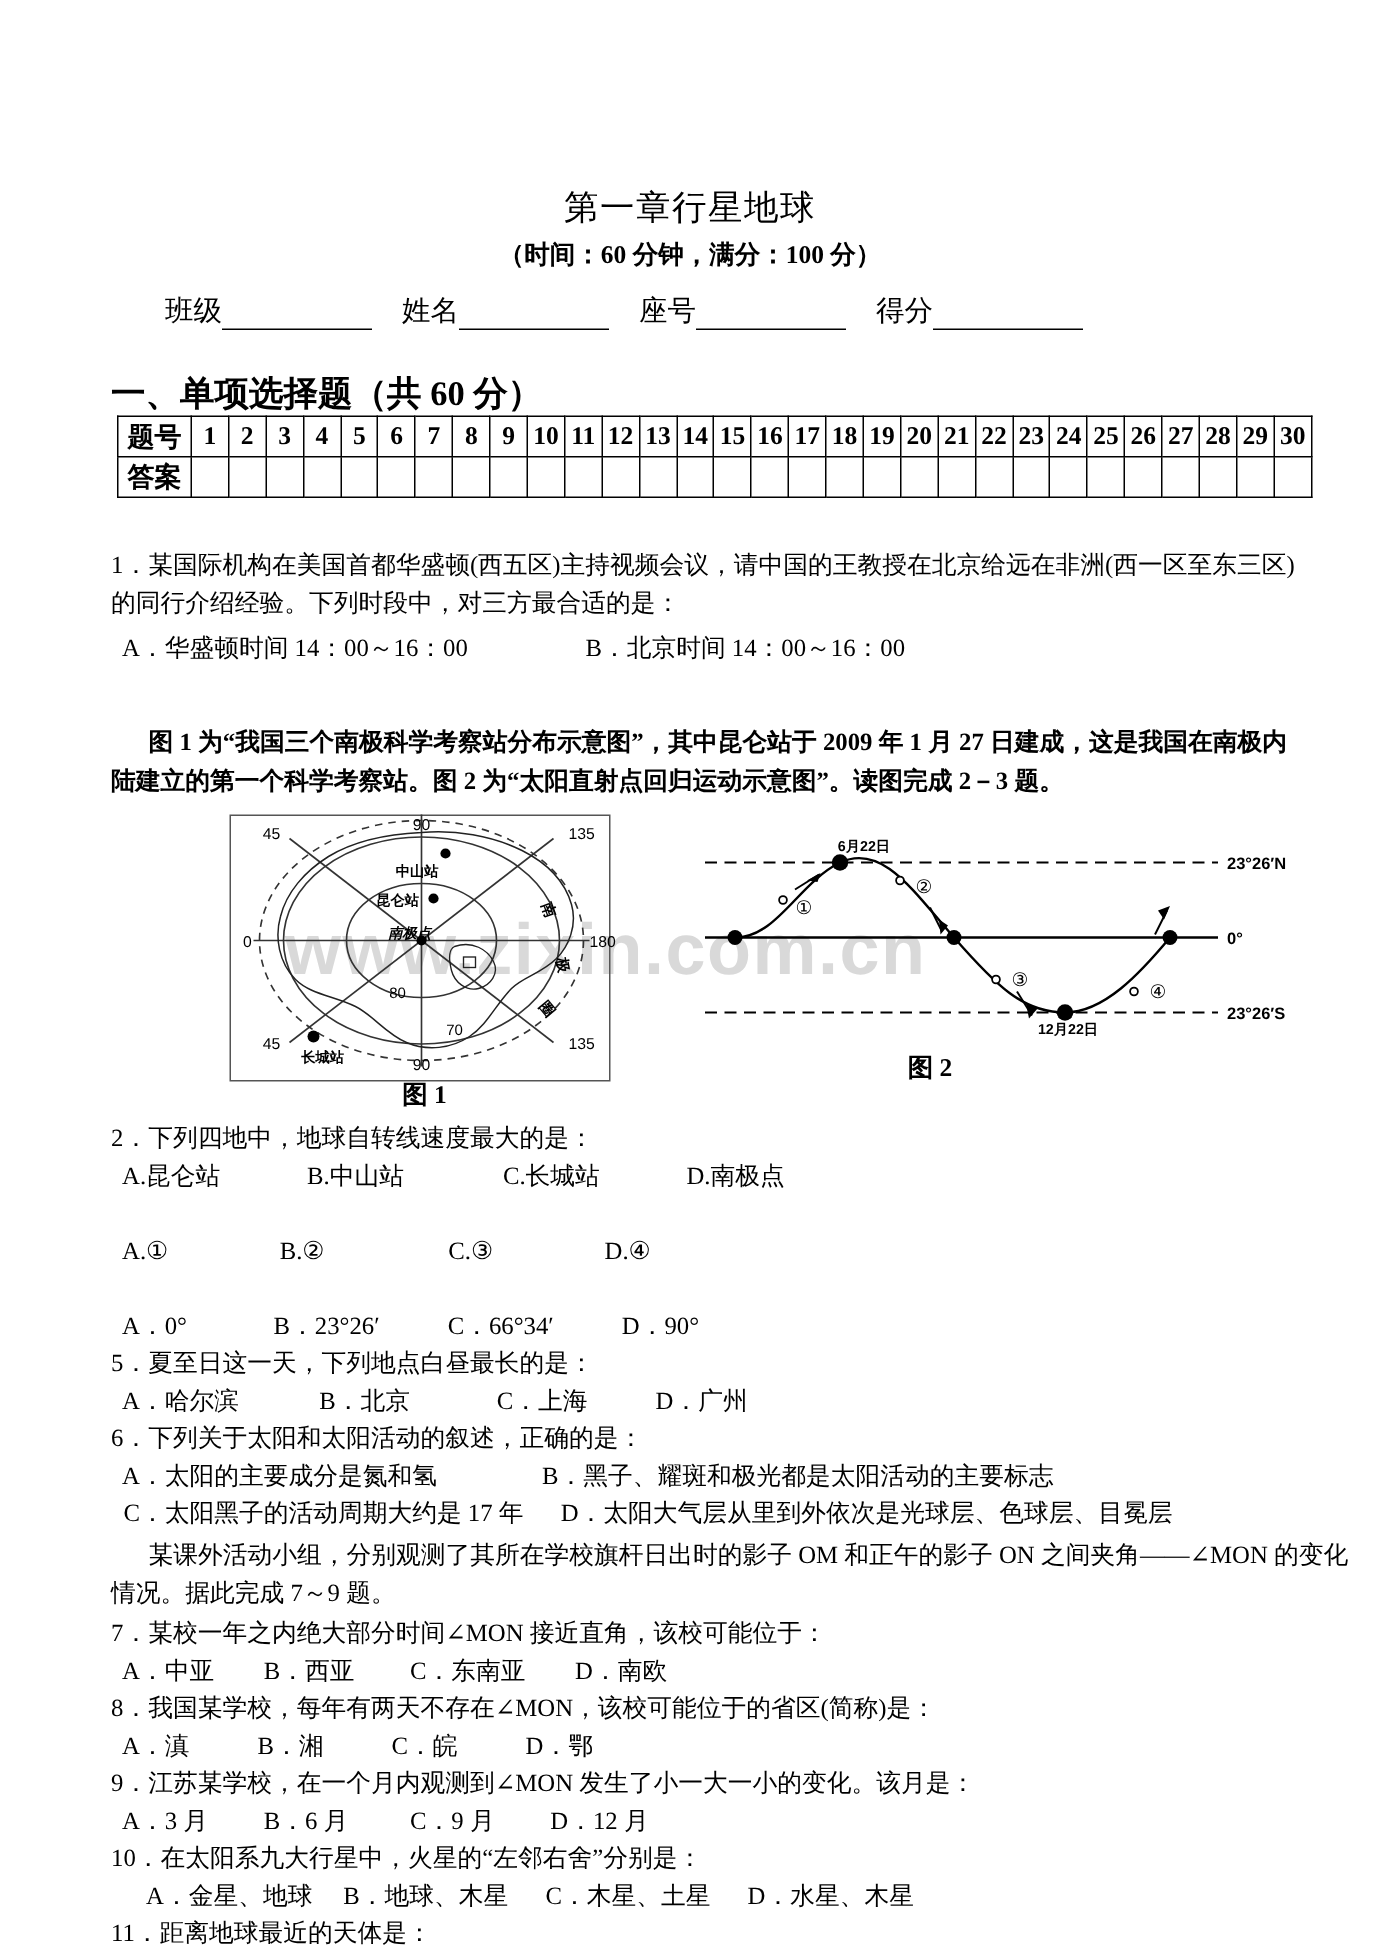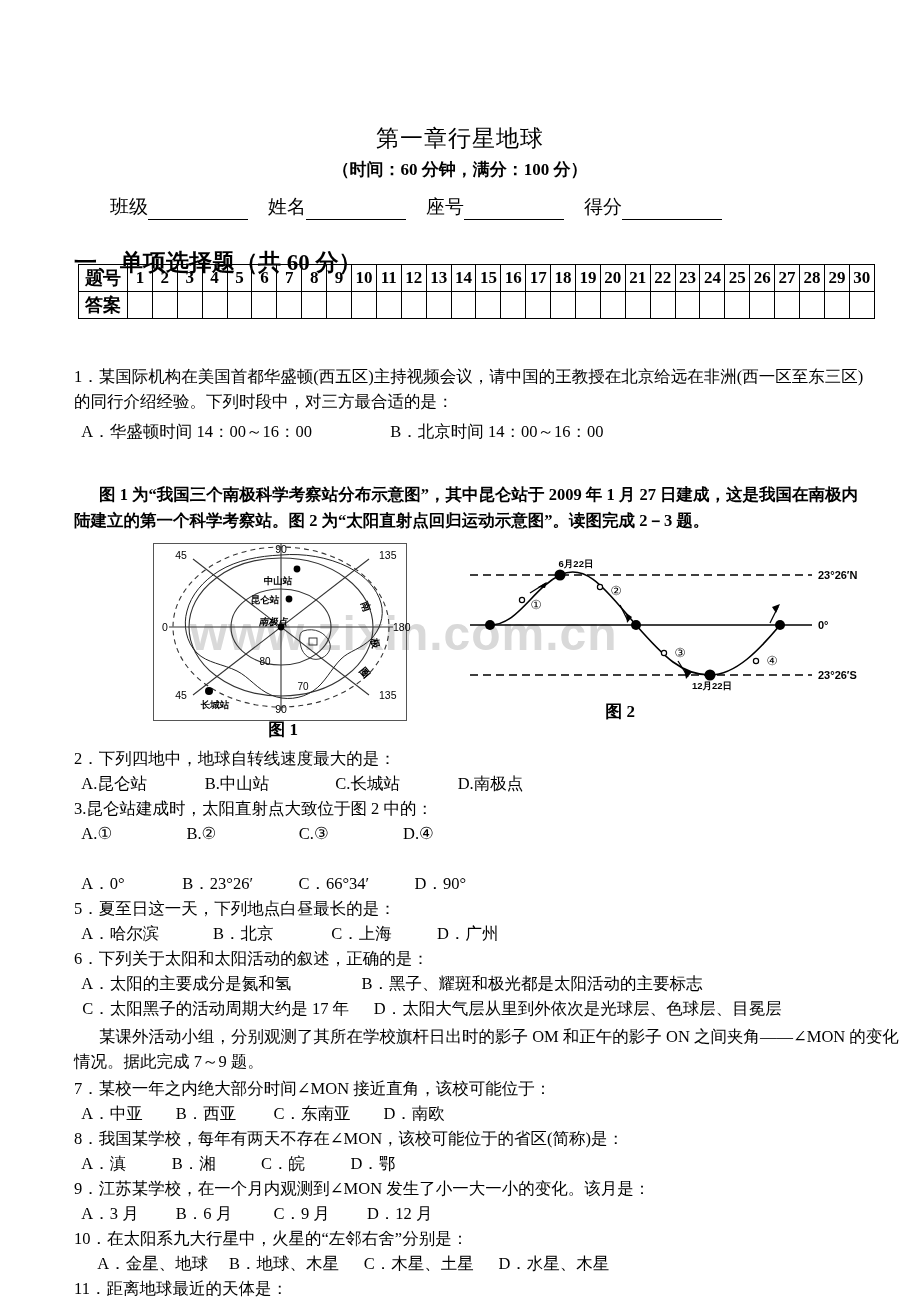--- a/index.html
+++ b/index.html
@@ -72,21 +72,21 @@
   .section-head {
     position: absolute;
     left: 74px; top: 247px;
     font-size: 23px;
     font-weight: bold;
   }
 
   
   .ans-table-wrap {
     position: absolute;
-    left: 78px; top: 264px;
+    left: 78px; top: 277px;
     width: 766px;
   }
   table.ans-table {
     border-collapse: collapse;
     table-layout: fixed;
     width: 766px;
   }
   table.ans-table td {
     border: 1.3px solid #000;
     height: 26px;
@@ -372,21 +372,20 @@
       </g>
     </svg>
   </div>
 
   <div class="fig-caption" id="fig1-caption">图 1</div>
   <div class="fig-caption" id="fig2-caption">图 2</div>
 
   <div class="q" style="left:74px; top:746px;">2．下列四地中，地球自转线速度最大的是：</div>
   <div class="opts" style="left:74px; top:771px;">  A.昆仑站              B.中山站                C.长城站              D.南极点</div>
 
-  <div class="q" style="left:74px; top:796px;">3.昆仑站建成时，太阳直射点大致位于图 2 中的：</div>
   <div class="opts" style="left:74px; top:821px;">  A.①                  B.②                    C.③                  D.④</div>
 
   <div class="opts" style="left:74px; top:871px;">  A．0°              B．23°26′           C．66°34′           D．90°</div>
 
   <div class="q" style="left:74px; top:896px;">5．夏至日这一天，下列地点白昼最长的是：</div>
   <div class="opts" style="left:74px; top:921px;">  A．哈尔滨             B．北京              C．上海           D．广州</div>
 
   <div class="q" style="left:74px; top:946px;">6．下列关于太阳和太阳活动的叙述，正确的是：</div>
   <div class="opts" style="left:74px; top:971px;">  A．太阳的主要成分是氮和氢                 B．黑子、耀斑和极光都是太阳活动的主要标志</div>
   <div class="opts" style="left:74px; top:996px;">  C．太阳黑子的活动周期大约是 17 年      D．太阳大气层从里到外依次是光球层、色球层、目冕层</div>

